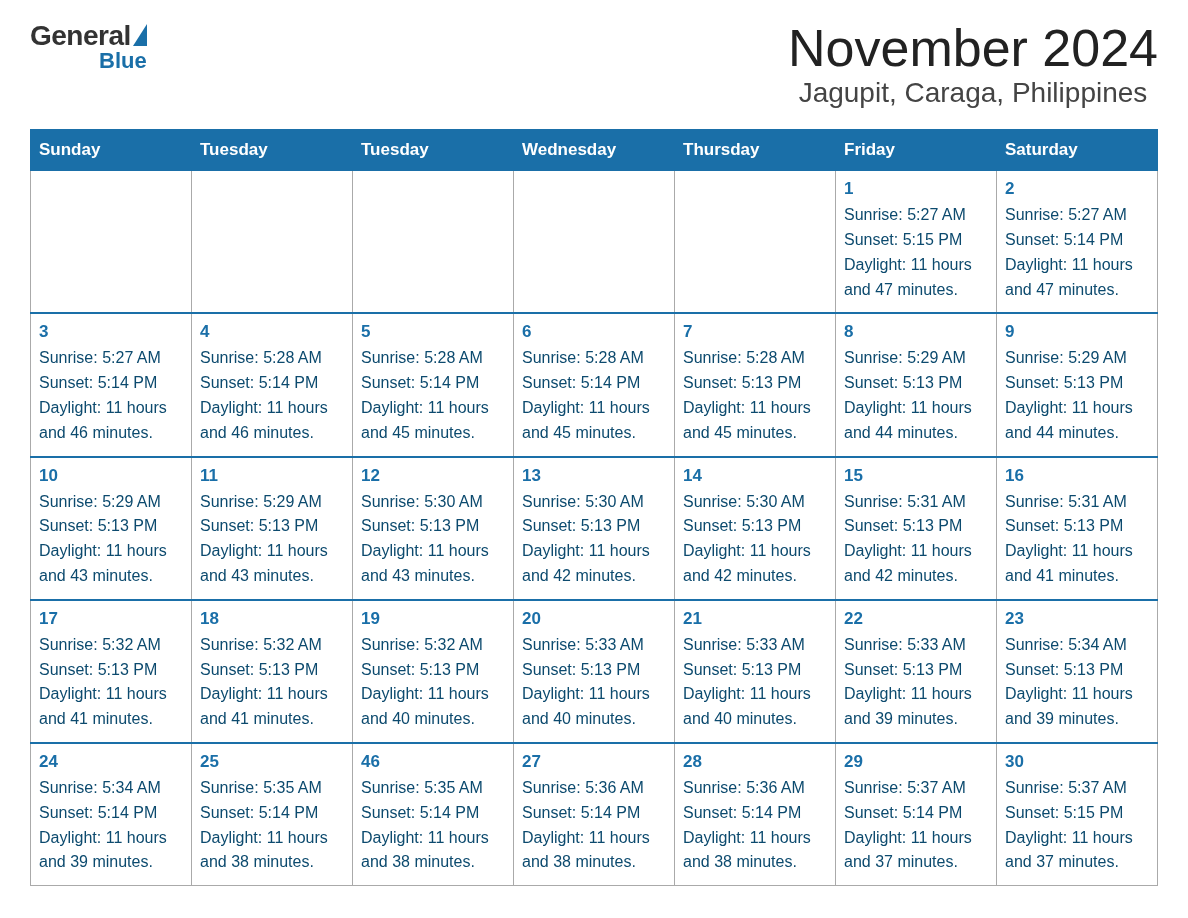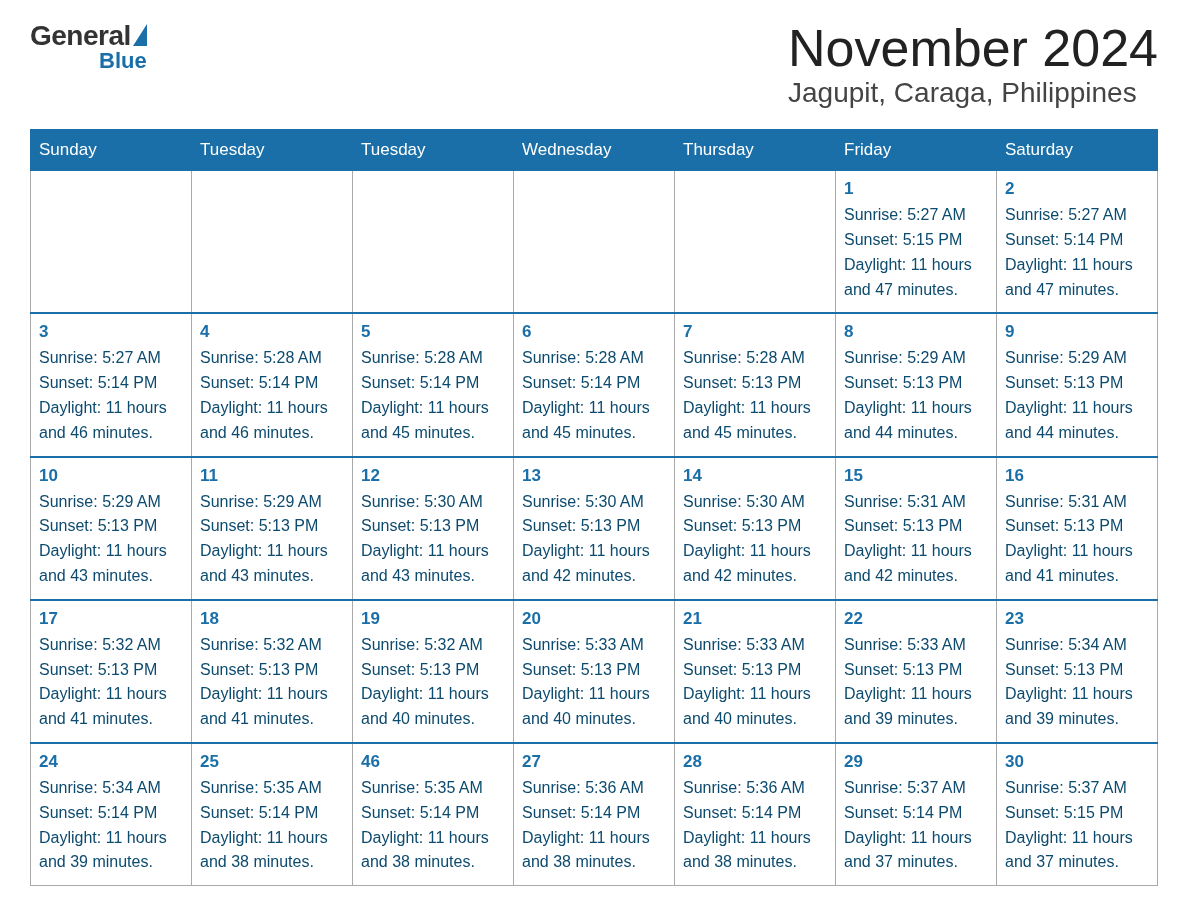--- a/index.html
+++ b/index.html
@@ -41,42 +41,42 @@
       margin-top: -2px;
     }
     .logo-blue-text {
       font-size: 22px;
       font-weight: bold;
       color: #1a6fa8;
       margin-top: -4px;
       margin-left: 2px;
     }
     .title-section {
-      text-align: left;
+      text-align: center;
     }
     .month-title {
       font-size: 52px;
       font-weight: normal;
       color: #222;
       line-height: 1.1;
     }
     .location {
       font-size: 28px;
       color: #444;
     }
     .calendar {
       width: 100%;
       border-collapse: collapse;
       border: 1.5px solid #888;
     }
     .calendar th {
       background-color: #1a6fa8;
       color: #fff;
       font-size: 17px;
-      font-weight: normal;
+      font-weight: bold;
       padding: 10px 8px;
       text-align: left;
       border: 1px solid #1a6fa8;
     }
     .calendar td {
       vertical-align: top;
       padding: 8px 8px 10px 8px;
       border: 1px solid #aaa;
       width: 14.28%;
       min-height: 90px;

